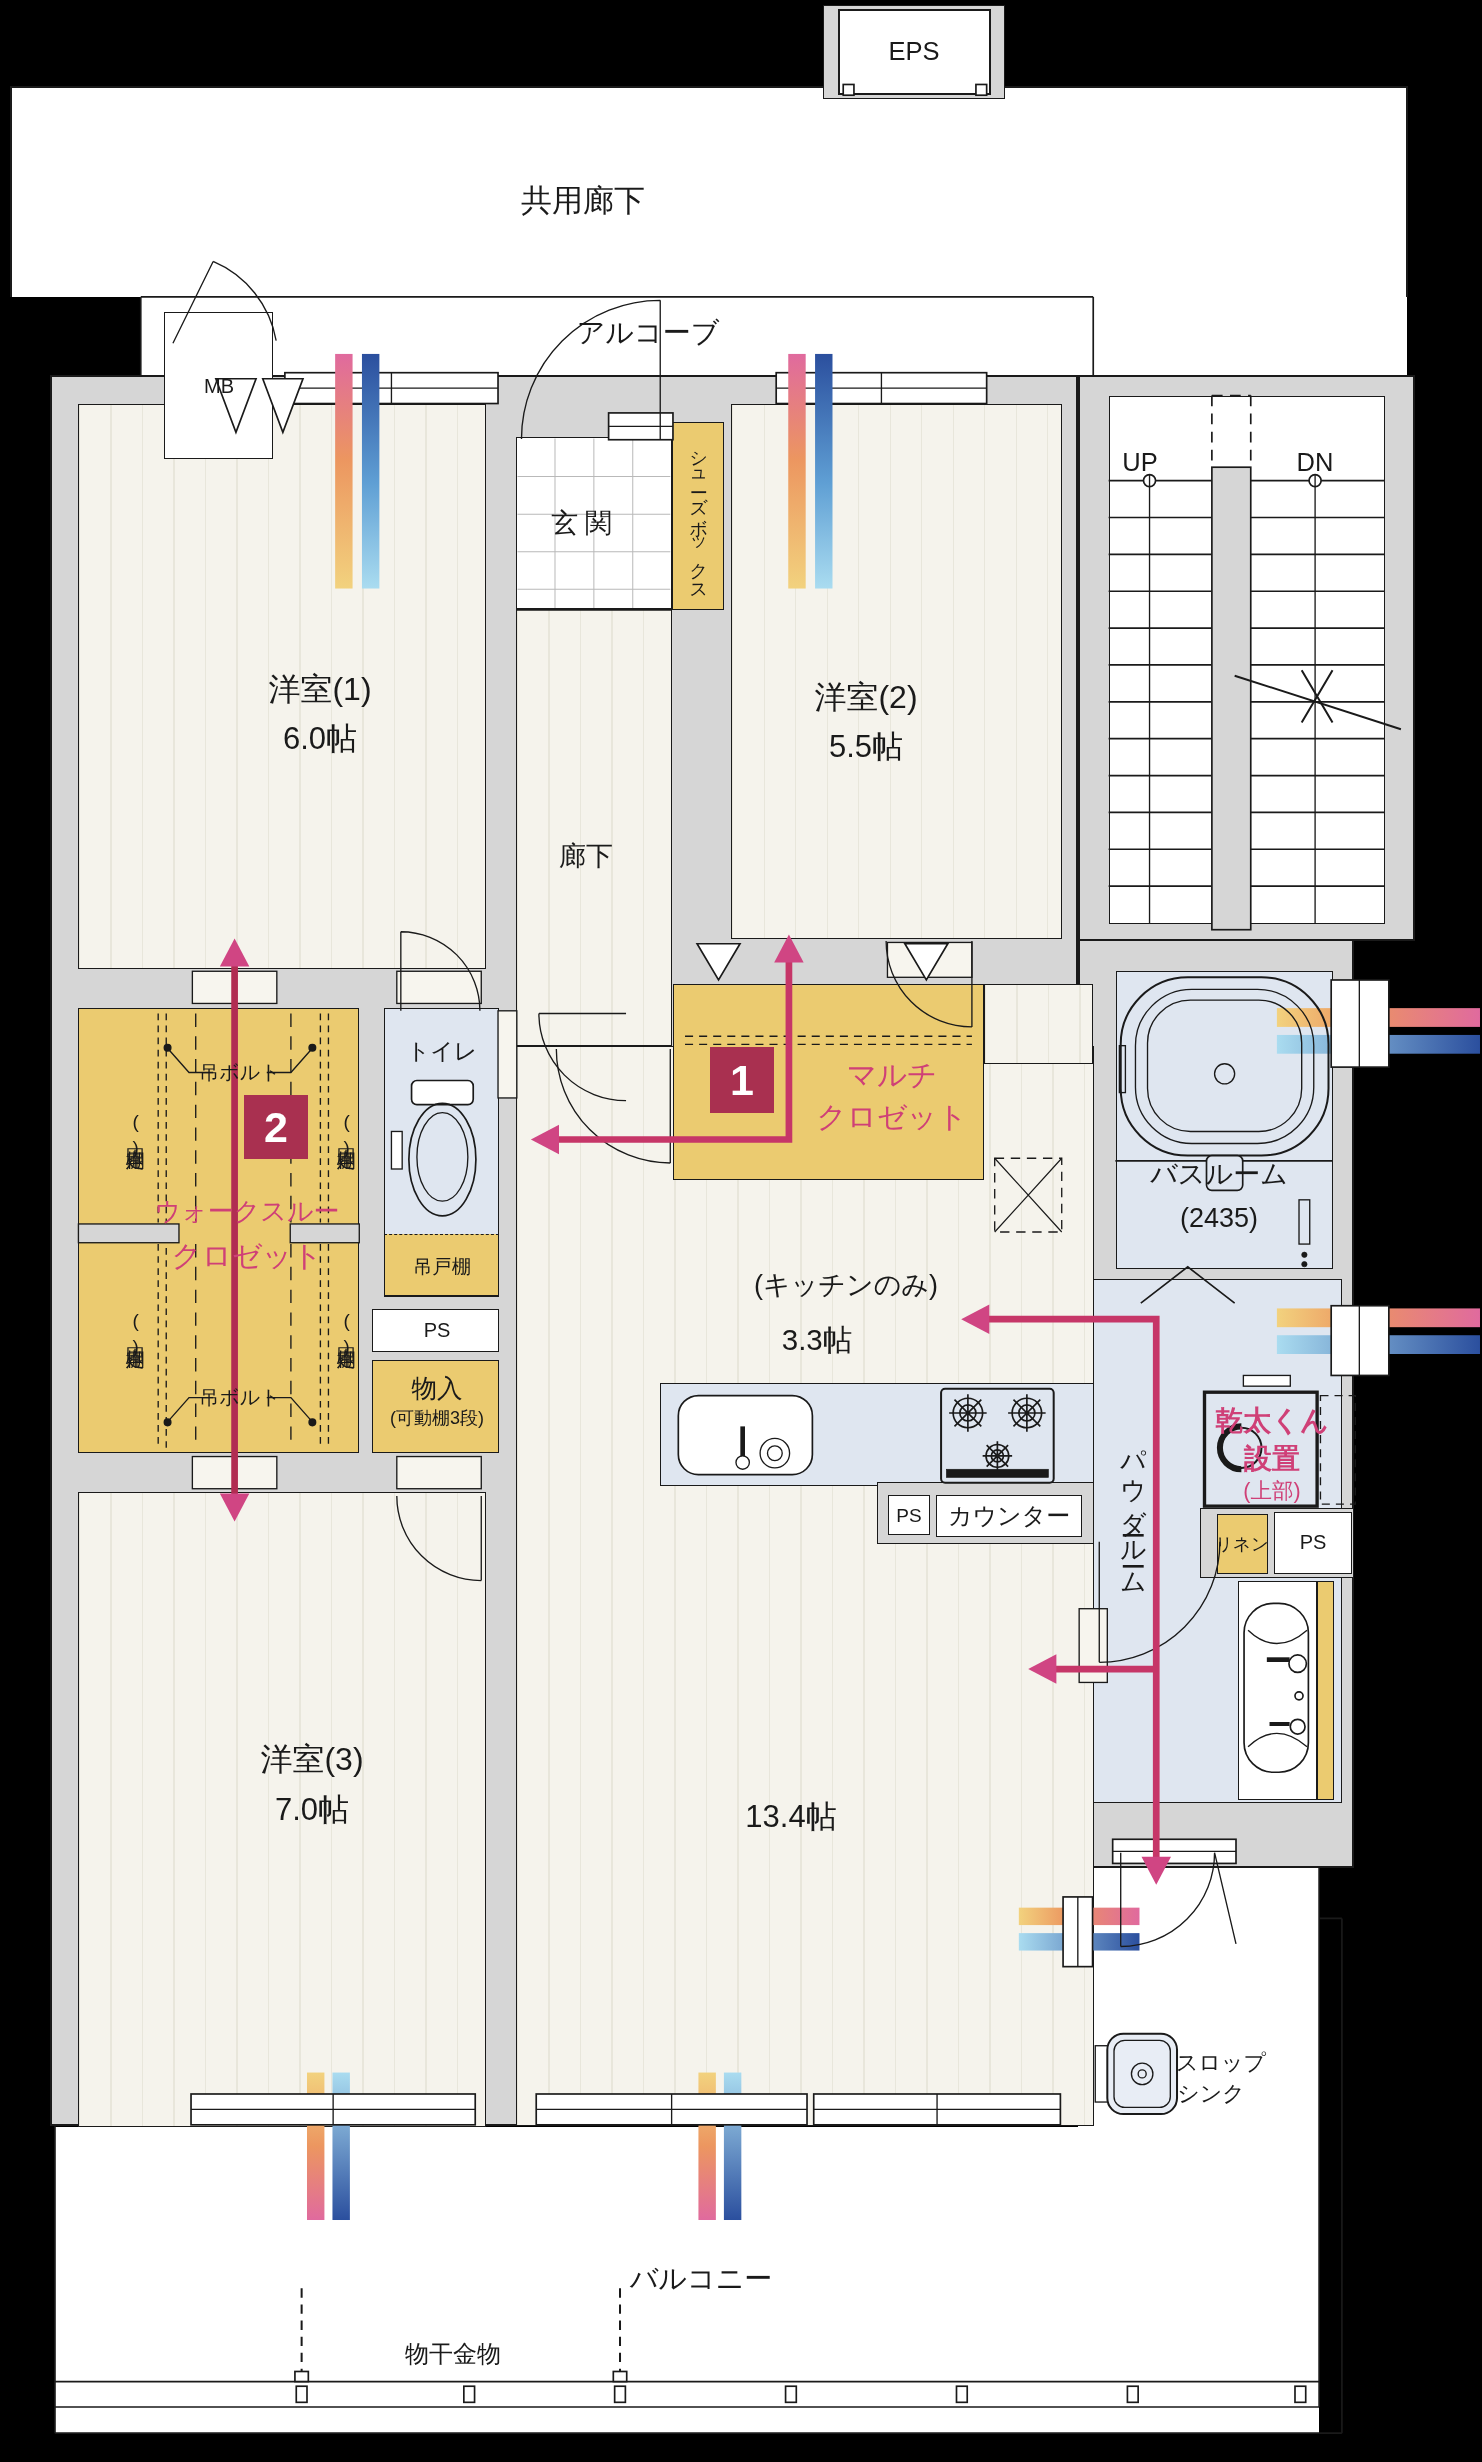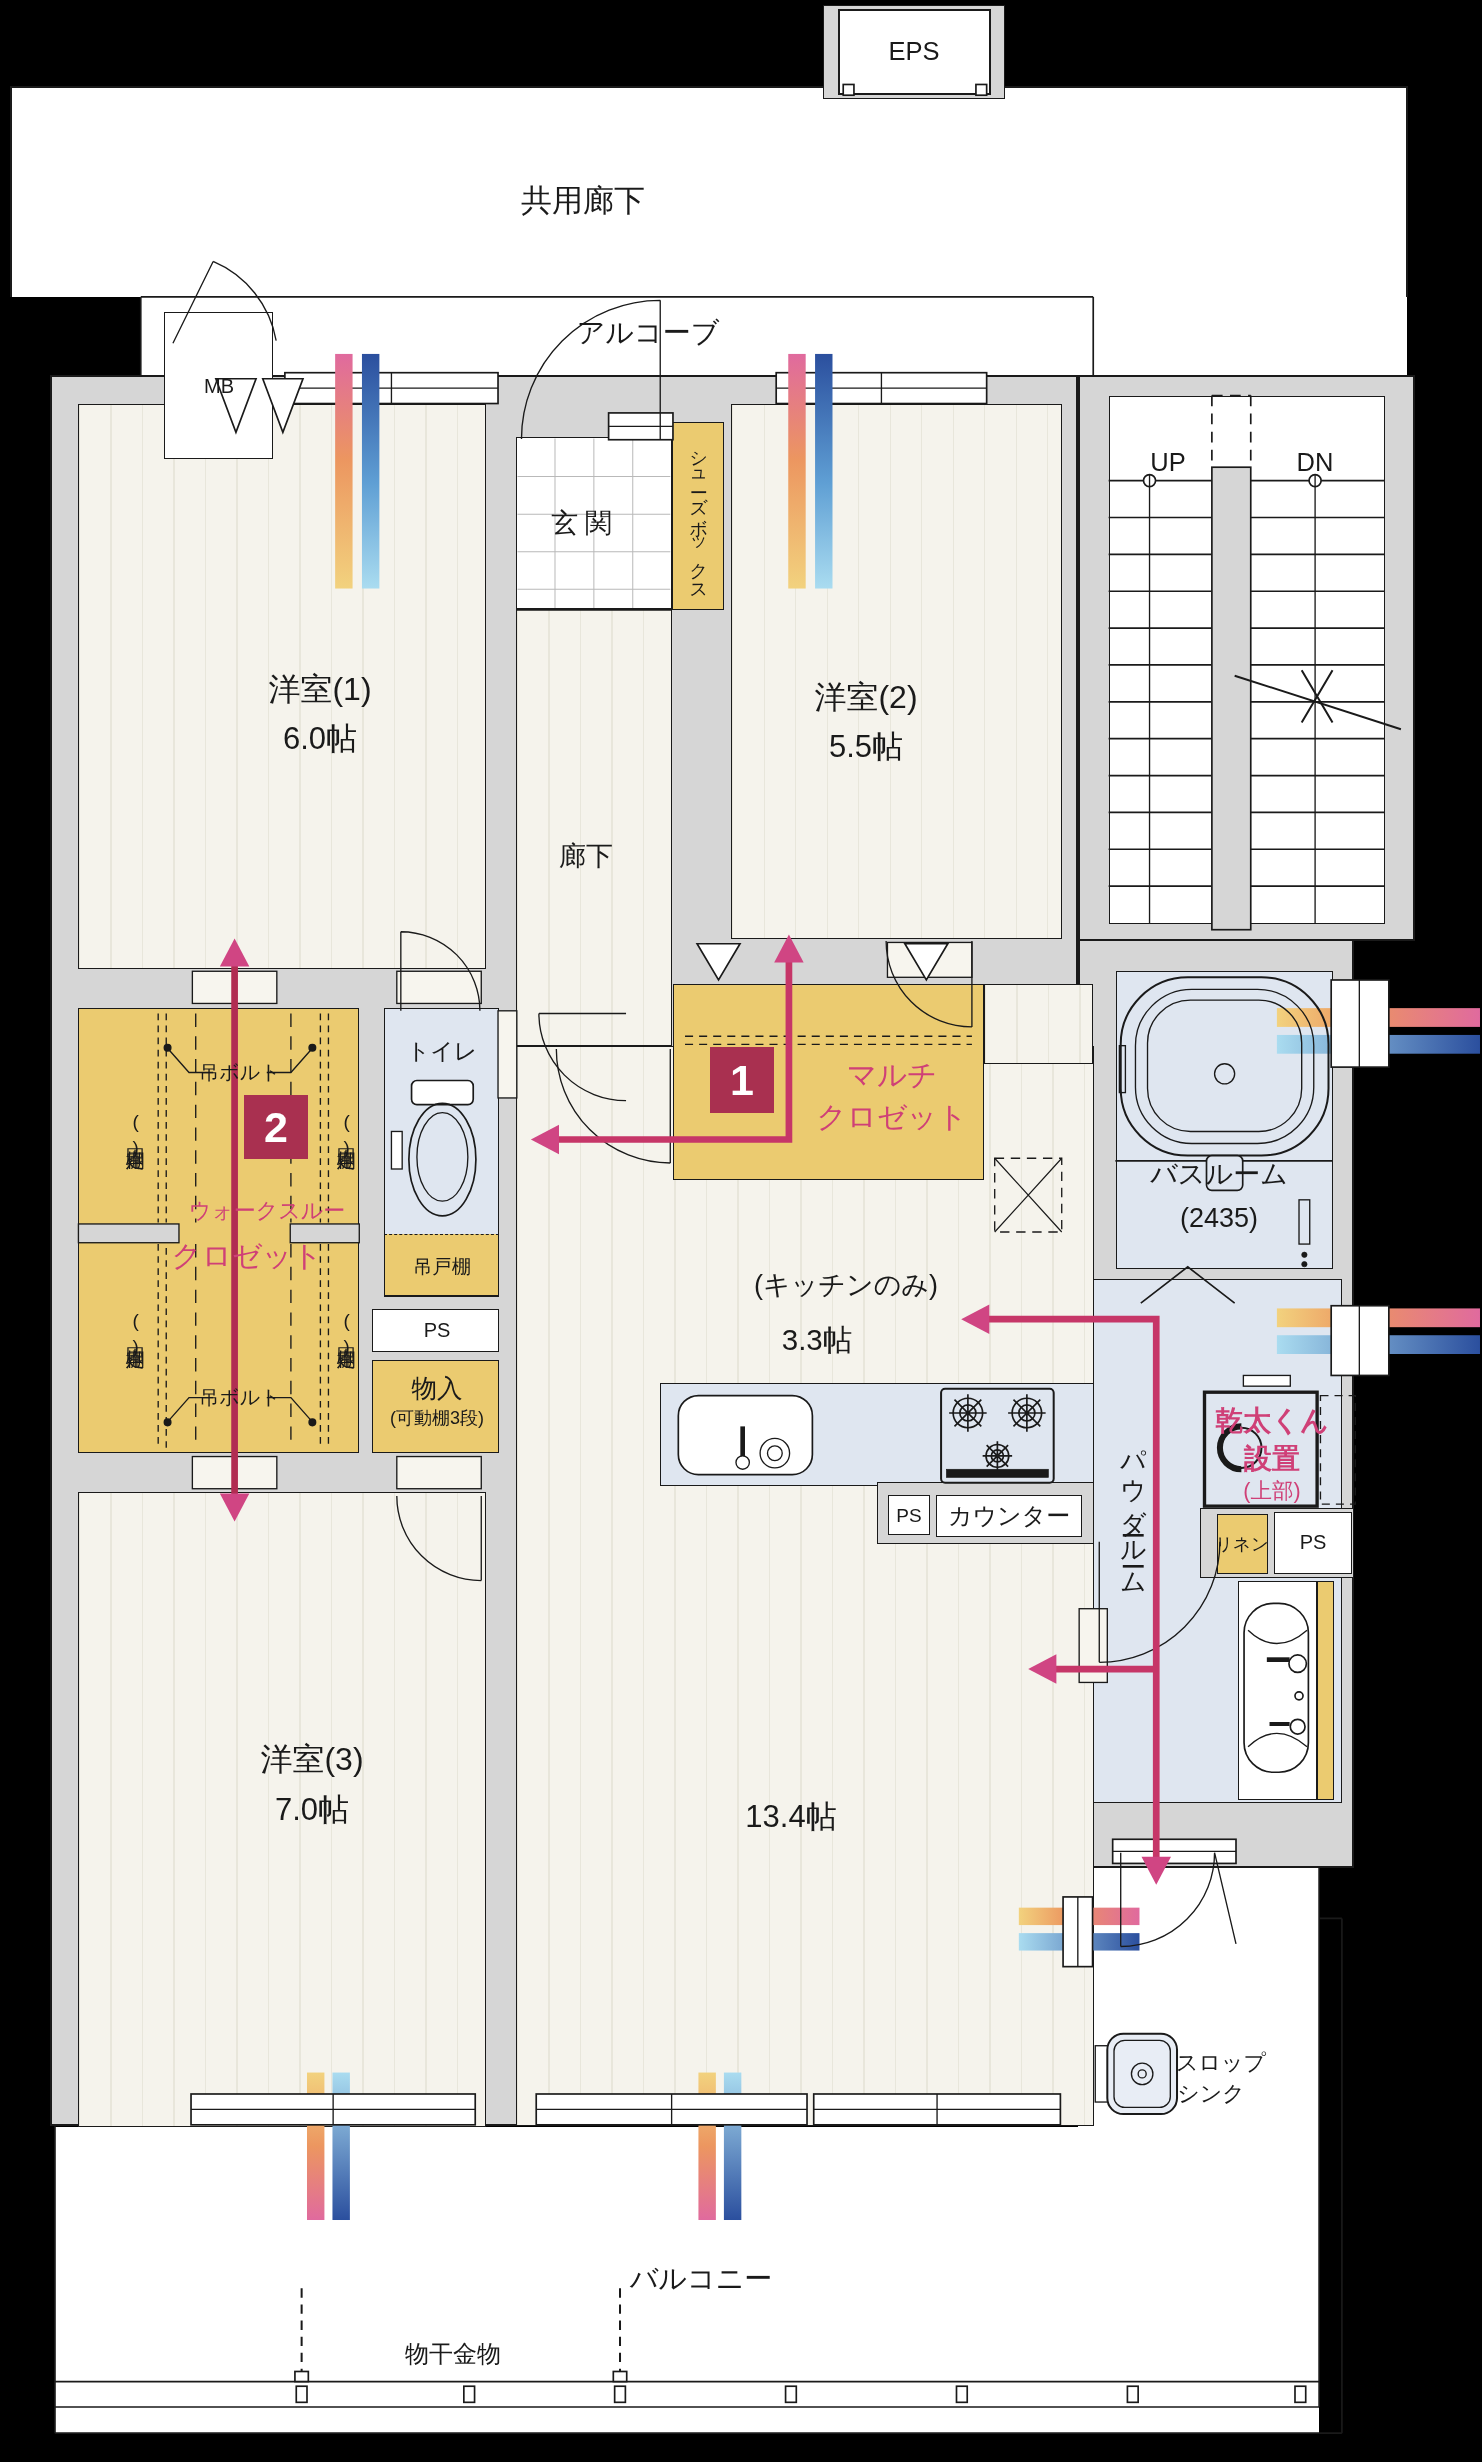--- a/index.html
+++ b/index.html
@@ -316,40 +316,40 @@
       <span>1</span>
     </div>
   <div class="badge" style="left:244px;top:1095px;width:64px;height:64px;">
       <span>2</span>
     </div>
 
   <div class="lbl" style="left:914px;top:52px;font-size:25.5px;">EPS</div>
   <div class="lbl" style="left:583px;top:201px;font-size:31px;">共用廊下</div>
   <div class="lbl" style="left:648px;top:333px;font-size:28px;">アルコーブ</div>
   <div class="lbl" style="left:219px;top:387px;font-size:20px;text-align:right;">MB</div>
-  <div class="lbl" style="left:1140px;top:463px;font-size:25.5px;margin-left:28px;">UP</div>
+  <div class="lbl" style="left:1140px;top:463px;font-size:25.5px;">UP</div>
   <div class="lbl" style="left:1315px;top:463px;font-size:25.5px;">DN</div>
   <div class="lbl" style="left:585px;top:524px;font-size:27px;letter-spacing:6.7px;">玄関</div>
   <div class="lbl vert" style="left:698px;top:516px;font-size:18px;">シューズボックス</div>
   <div class="lbl" style="left:320px;top:689px;font-size:32px;">洋室(1)</div>
   <div class="lbl" style="left:320px;top:739px;font-size:31px;">6.0帖</div>
   <div class="lbl" style="left:866px;top:697px;font-size:32px;">洋室(2)</div>
   <div class="lbl" style="left:866px;top:747px;font-size:31px;">5.5帖</div>
   <div class="lbl" style="left:586px;top:857px;font-size:27px;">廊下</div>
   <div class="lbl" style="left:442px;top:1051px;font-size:23px;">トイレ</div>
   <div class="lbl" style="left:442px;top:1266px;font-size:19.4px;">吊戸棚</div>
   <div class="lbl pink" style="left:892px;top:1075px;font-size:29.5px;">マルチ</div>
   <div class="lbl pink" style="left:892px;top:1117px;font-size:29.5px;">クロゼット</div>
   <div class="lbl" style="left:240px;top:1073px;font-size:20px;">吊ボルト</div>
   <div class="lbl" style="left:240px;top:1398px;font-size:20px;">吊ボルト</div>
   <div class="lbl vert" style="left:135px;top:1135px;font-size:19px;">(固定棚)</div>
   <div class="lbl vert" style="left:346px;top:1135px;font-size:19px;">(固定棚)</div>
   <div class="lbl vert" style="left:135px;top:1334px;font-size:19px;">(固定棚)</div>
   <div class="lbl vert" style="left:346px;top:1334px;font-size:19px;">(固定棚)</div>
-  <div class="lbl pink" style="left:247px;top:1211px;font-size:22px;margin-left:20px;">ウォークスルー</div>
+  <div class="lbl pink" style="left:247px;top:1211px;font-size:26px;">ウォークスルー</div>
   <div class="lbl pink" style="left:247px;top:1256px;font-size:29.5px;">クロゼット</div>
   <div class="lbl" style="left:437px;top:1331px;font-size:20px;">PS</div>
   <div class="lbl" style="left:437px;top:1389px;font-size:25.5px;">物入</div>
   <div class="lbl" style="left:437px;top:1419px;font-size:18px;">(可動棚3段)</div>
   <div class="lbl" style="left:818px;top:1286px;font-size:27px;margin-left:28px;">(キッチンのみ)</div>
   <div class="lbl" style="left:817px;top:1340px;font-size:29.5px;">3.3帖</div>
   <div class="lbl" style="left:1219px;top:1175px;font-size:27px;">バスルーム</div>
   <div class="lbl" style="left:1219px;top:1219px;font-size:27px;">(2435)</div>
   <div class="lbl pink" style="left:1272px;top:1421px;font-size:28px;font-weight:bold;">乾太くん</div>
   <div class="lbl pink" style="left:1272px;top:1459px;font-size:28px;font-weight:bold;">設置</div>

